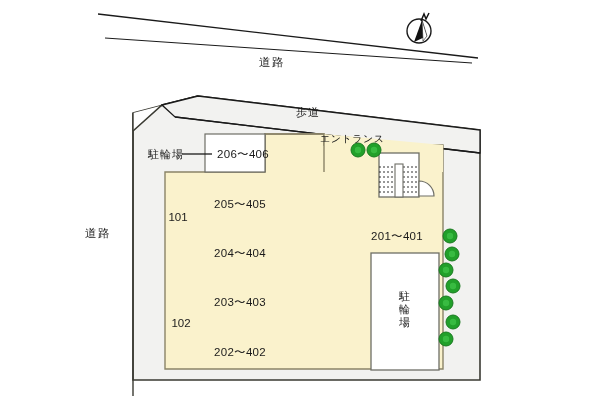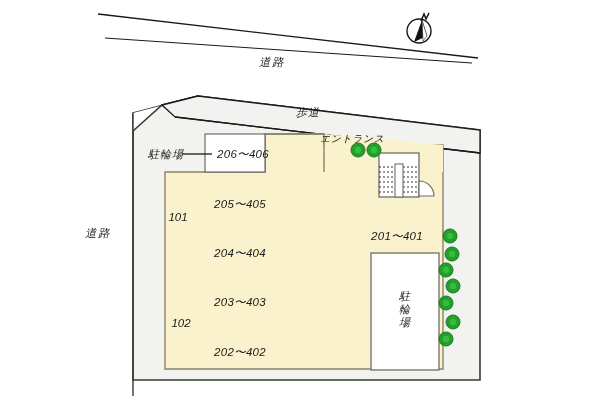--- a/index.html
+++ b/index.html
@@ -11,21 +11,20 @@
     width: 600px;
     height: 400px;
     overflow: hidden;
     font-family: "Liberation Sans", "DejaVu Sans", sans-serif;
   }
   #site-map {
     position: relative;
     width: 600px;
     height: 400px;
     background: #ffffff;
-    font-style: italic;
   }
   #site-map svg {
     display: block;
   }
   .txt {
     font-family: "Liberation Sans", "DejaVu Sans", sans-serif;
     fill: #1a1a1a;
   }
   .unit-label {
     font-size: 11.5px;

